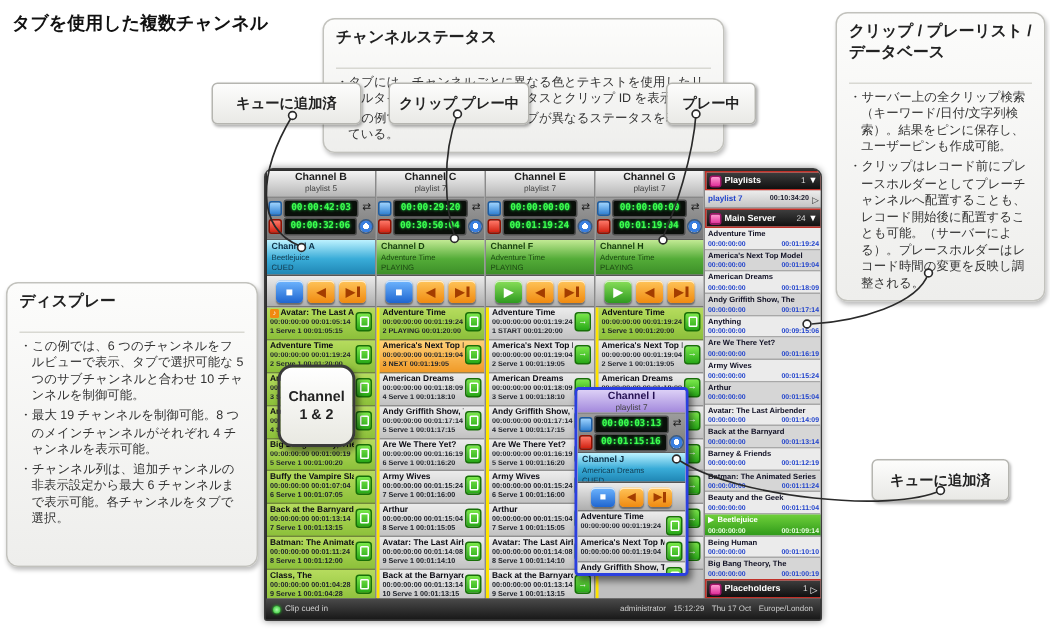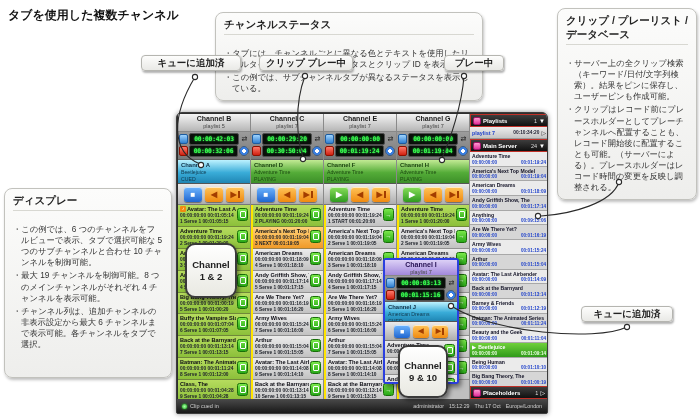--- a/index.html
+++ b/index.html
@@ -4,29 +4,29 @@
 <style>
   html,body{margin:0;padding:0}
   body{width:700px;height:420px;position:relative;overflow:hidden;background:#fff;
        font-family:"Liberation Sans",sans-serif;-webkit-font-smoothing:antialiased}
   .page{position:absolute;inset:0}
   .page-title{position:absolute;left:8px;top:7px;font-size:12px;font-weight:bold;color:#111}
 
   
   .callout{position:absolute;background:linear-gradient(#fcfcfb,#eeeeec);border:1px solid #c2c2bd;
            border-radius:8px;box-shadow:1px 2px 3px rgba(0,0,0,.25);padding:5px 8px 6px;box-sizing:border-box;z-index:3}
-  .callout-title{font-size:10.5px;font-weight:bold;color:#222;margin-bottom:13px;
-                 border-bottom:1px solid #d8d8d2;padding-bottom:2px}
+  .callout-title{font-size:10.5px;font-weight:bold;color:#222;margin-bottom:3px;
+                 border-bottom:1px solid #d8d8d2;padding-bottom:13px}
   .bullet{font-size:8.3px;color:#333;line-height:1.34;padding-left:8px;text-indent:-8px;margin-top:2px}
   #co-status{left:215px;top:12px;width:268px}
   #co-db{left:557px;top:8px;width:140px}
   #co-display{left:4px;top:188px;width:168px;height:190px}
 
   
-  .pill{position:absolute;height:16px;background:linear-gradient(#fdfdfc,#e9e9e6);border:1px solid #b5b5b0;
+  .pill{position:absolute;height:28px;background:linear-gradient(#fdfdfc,#e9e9e6);border:1px solid #b5b5b0;
         border-radius:4px;box-shadow:1px 1.5px 2px rgba(0,0,0,.3);font-size:9.5px;font-weight:bold;color:#222;
         display:flex;align-items:center;justify-content:center;padding:1px 6px;box-sizing:border-box;z-index:3}
   #p-cued-top{left:141px;top:55px;width:100px}
   #p-clip-playing{left:259px;top:55px;width:94px}
   #p-playing{left:444px;top:55px;width:60px}
   #p-cued-bottom{left:581px;top:306px;width:92px}
 
   
   #connectors{position:absolute;inset:0;z-index:10;pointer-events:none}
   #connectors path{fill:none;stroke:#2a2a2a;stroke-width:1.1}
@@ -777,21 +777,20 @@
       <div class="status-right">
         <span>administrator</span>
         <span>15:12:29</span>
         <span>Thu 17 Oct</span>
         <span>Europe/London</span>
       </div>
     </div>
   </div>
 
   <div class="bubble" id="bubble12">Channel 1 &amp; 2</div>
-  <div class="bubble" id="bubble910">Channel 9 &amp; 10</div>
 
   <svg id="connectors" width="700" height="420" viewBox="0 0 700 420">
     <path d="M195,77 C172,115 170,152 200,164"></path>
     <circle cx="195" cy="77" r="2.6"></circle>
     <circle cx="201" cy="165" r="2.6"></circle>
     <path d="M305,76 C294,105 297,140 303,157"></path>
     <circle cx="305" cy="76" r="2.6"></circle>
     <circle cx="303" cy="159" r="2.6"></circle>
     <path d="M464,76 C462,105 450,140 442,158"></path>
     <circle cx="464" cy="76" r="2.6"></circle>

